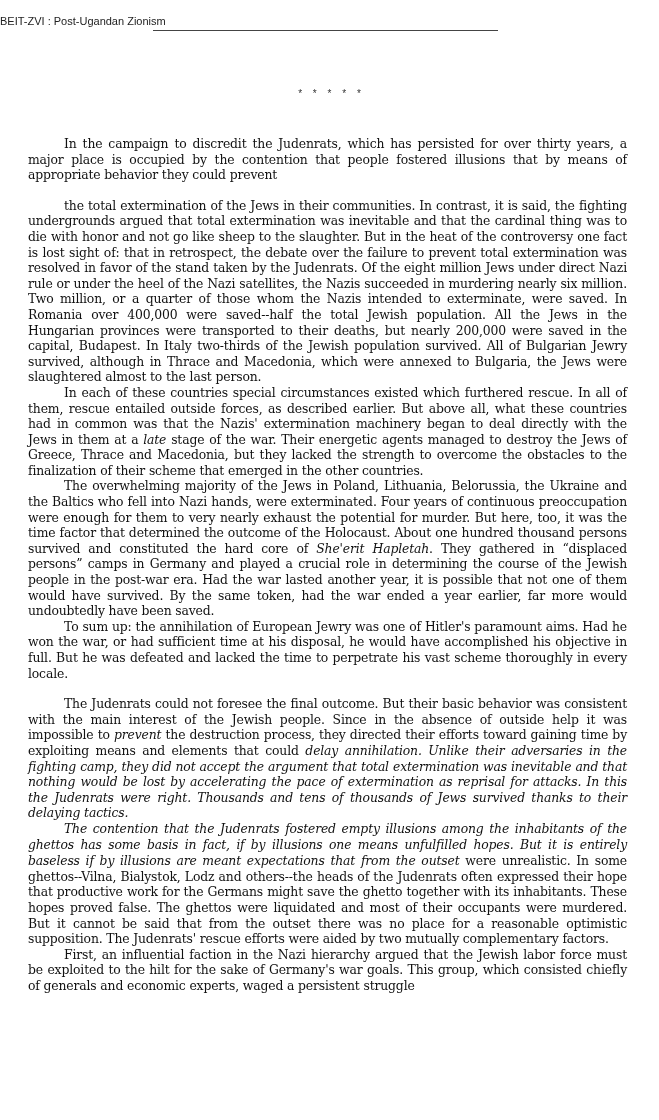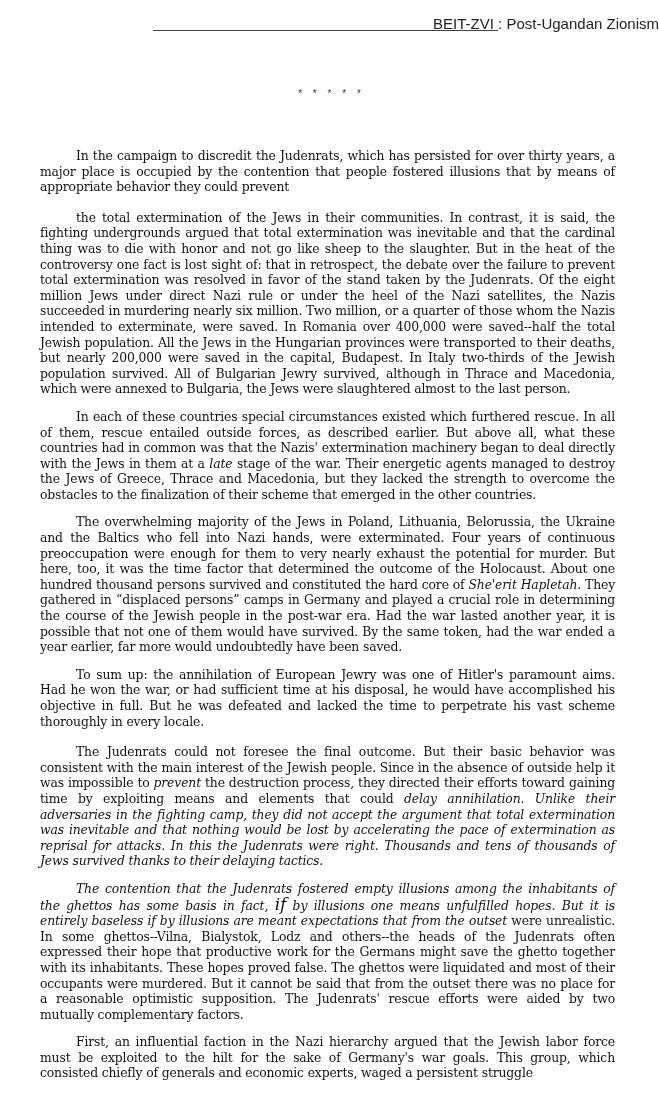--- a/index.html
+++ b/index.html
@@ -1,39 +1,39 @@
 <!DOCTYPE html>
 <html><head>
   <meta charset="utf-8">
   <style>
     html, body { margin: 0; padding: 0; background: #ffffff; }
     body { width: 659px; height: 1120px; position: relative; overflow: hidden; color: #111; }
     .running-head {
-      position: absolute; top: 15px; left: 0; width: 659px; text-align: right;
-      font-family: "Liberation Sans", sans-serif; font-size: 15px; color: #222;
+      position: absolute; top: 15px; left: 0; width: 659px; text-align: left;
+      font-family: "Liberation Sans", sans-serif; font-size: 11px; color: #222;
     }
     .head-rule {
       position: absolute; top: 30px; left: 153px; width: 345px; height: 0;
       border-top: 1px solid #444;
     }
     .asterisks {
       position: absolute; top: 88px; left: 0; width: 659px; text-align: center;
       font-family: "Liberation Sans", sans-serif; font-size: 10px; color: #333;
       word-spacing: 8px;
     }
     .body-text {
       position: absolute; top: 136px; left: 28px; width: 599px;
       font-family: "DejaVu Serif", "Liberation Serif", serif; font-size: 12.4px;
       line-height: 15.6px; text-align: justify; color: #111;
       letter-spacing: -0.15px;
     }
-    .body-text p { margin: 12px; text-indent: 36px; }
+    .body-text p { margin: 0; text-indent: 36px; }
     .body-text p.gap-after { margin-bottom: 15px; }
     .body-text em { }
-    .big-if { font-size: 17px; font-style: italic; }
+    .big-if { font-size: 12px; font-style: italic; }
     .folio {
       position: absolute; top: 1147px; left: 0; width: 659px; text-align: center;
       font-family: "Liberation Sans", sans-serif; font-size: 9px; color: #222;
     }
   </style>
 </head>
 <body>
 
 <div class="running-head">BEIT-ZVI : Post-Ugandan Zionism</div>
 <div class="head-rule"></div>

